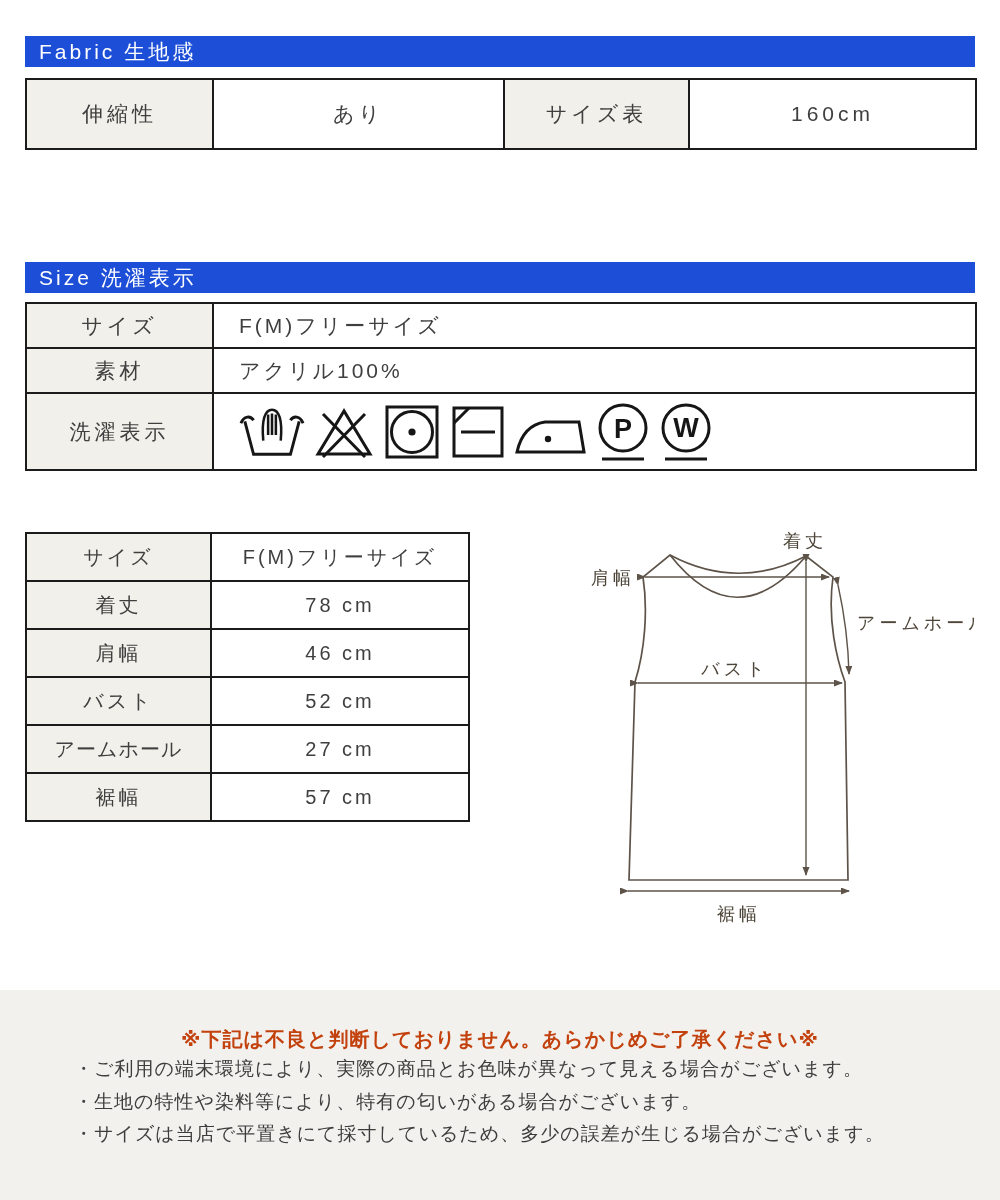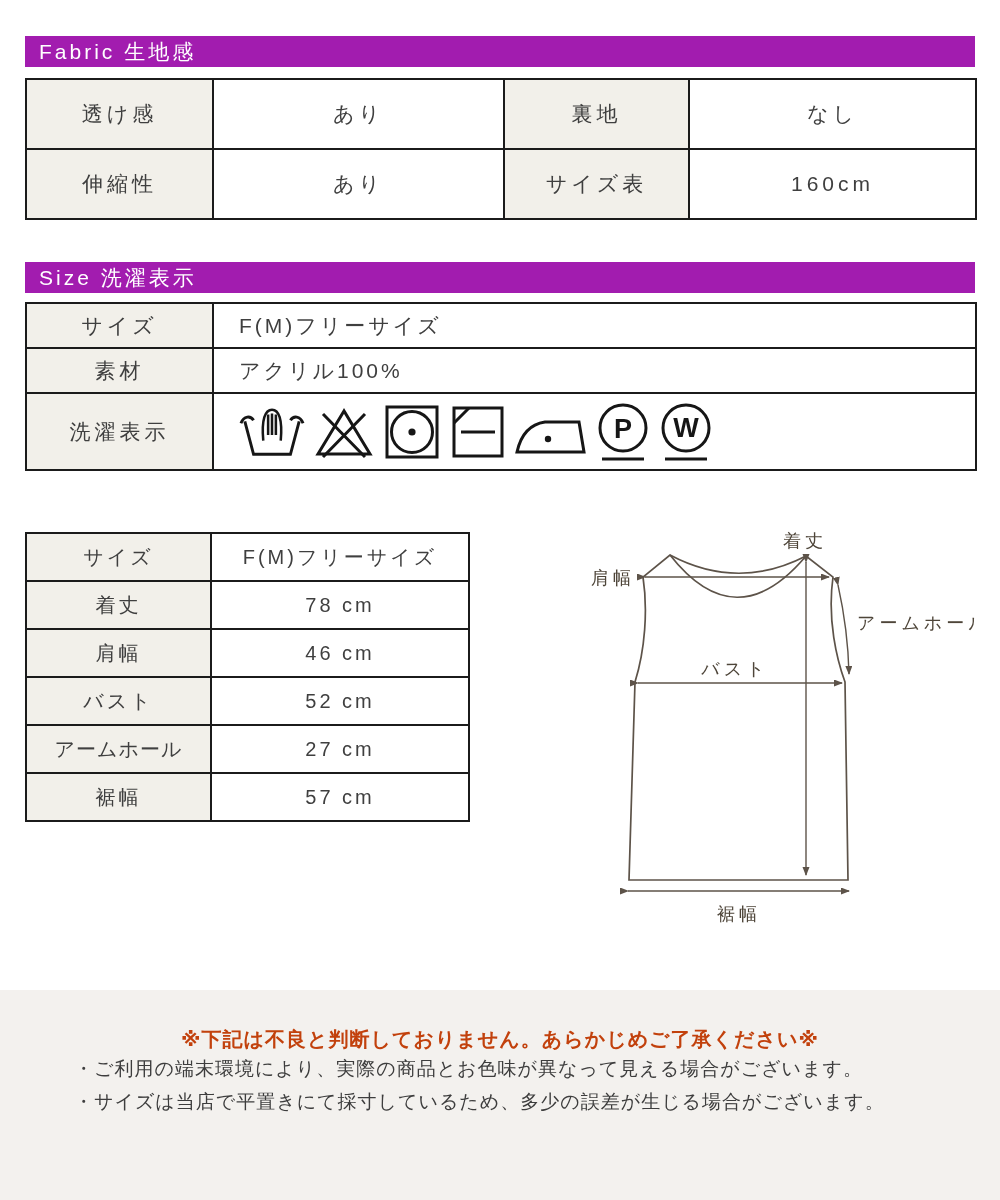--- a/index.html
+++ b/index.html
@@ -3,21 +3,21 @@
 <meta charset="utf-8">
 <style>
   * { margin:0; padding:0; box-sizing:border-box; }
   html,body { background:#ffffff; }
   body { font-family:"Liberation Sans","DejaVu Sans",sans-serif; }
   #screen { position:relative; width:1000px; height:1200px; background:#ffffff; overflow:hidden; }
 
   
   .bar {
     position:absolute; left:25px; width:950px; height:31px;
-    background:#a21caf; color:#ffffff;
+    background:#1d4ed8; color:#ffffff;
     font-size:21px; line-height:31px; padding-left:14px; letter-spacing:3px;
   }
   #fabric-bar { top:36px; }
   #size-bar   { top:262px; }
 
   
   table { border-collapse:collapse; position:absolute; table-layout:fixed; background:#ffffff; }
   td {
     border:2px solid #1b1b1b; color:#3f3f3f; text-align:center;
     font-size:21px; letter-spacing:4px; overflow:hidden; white-space:nowrap;
@@ -73,26 +73,20 @@
   <div id="fabric-bar" class="bar">Fabric 生地感</div>
 
   <table id="fabric-table">
     <colgroup>
         <col style="width:187px">
         <col style="width:291px">
         <col style="width:185px">
         <col style="width:287px">
       </colgroup>
     <tbody>
-        <tr>
-      <td class="lbl">透け感</td>
-      <td>あり</td>
-      <td class="lbl">裏地</td>
-      <td>なし</td>
-    </tr>
     <tr>
       <td class="lbl">伸縮性</td>
       <td>あり</td>
       <td class="lbl">サイズ表</td>
       <td>160cm</td>
     </tr>
   </tbody>
     </table>
 
   <div id="size-bar" class="bar">Size 洗濯表示</div>
@@ -215,16 +209,17 @@
     <text x="230" y="22" text-anchor="middle">着丈</text>
     <text x="38" y="59" text-anchor="middle">肩幅</text>
     <text x="282" y="104" text-anchor="start">アームホール</text>
     <text x="160" y="150" text-anchor="middle">バスト</text>
     <text x="164" y="395" text-anchor="middle">裾幅</text>
   </svg>
 
   <div id="notes">
     <div id="notes-heading">※下記は不良と判断しておりません。あらかじめご了承ください※</div>
     <div class="note-line">・ご利用の端末環境により、実際の商品とお色味が異なって見える場合がございます。</div>
+    <div class="note-line">・生地の特性や染料等により、特有の匂いがある場合がございます。</div>
     <div class="note-line">・サイズは当店で平置きにて採寸しているため、多少の誤差が生じる場合がございます。</div>
   </div>
 
 </div>
 
 </body></html>

